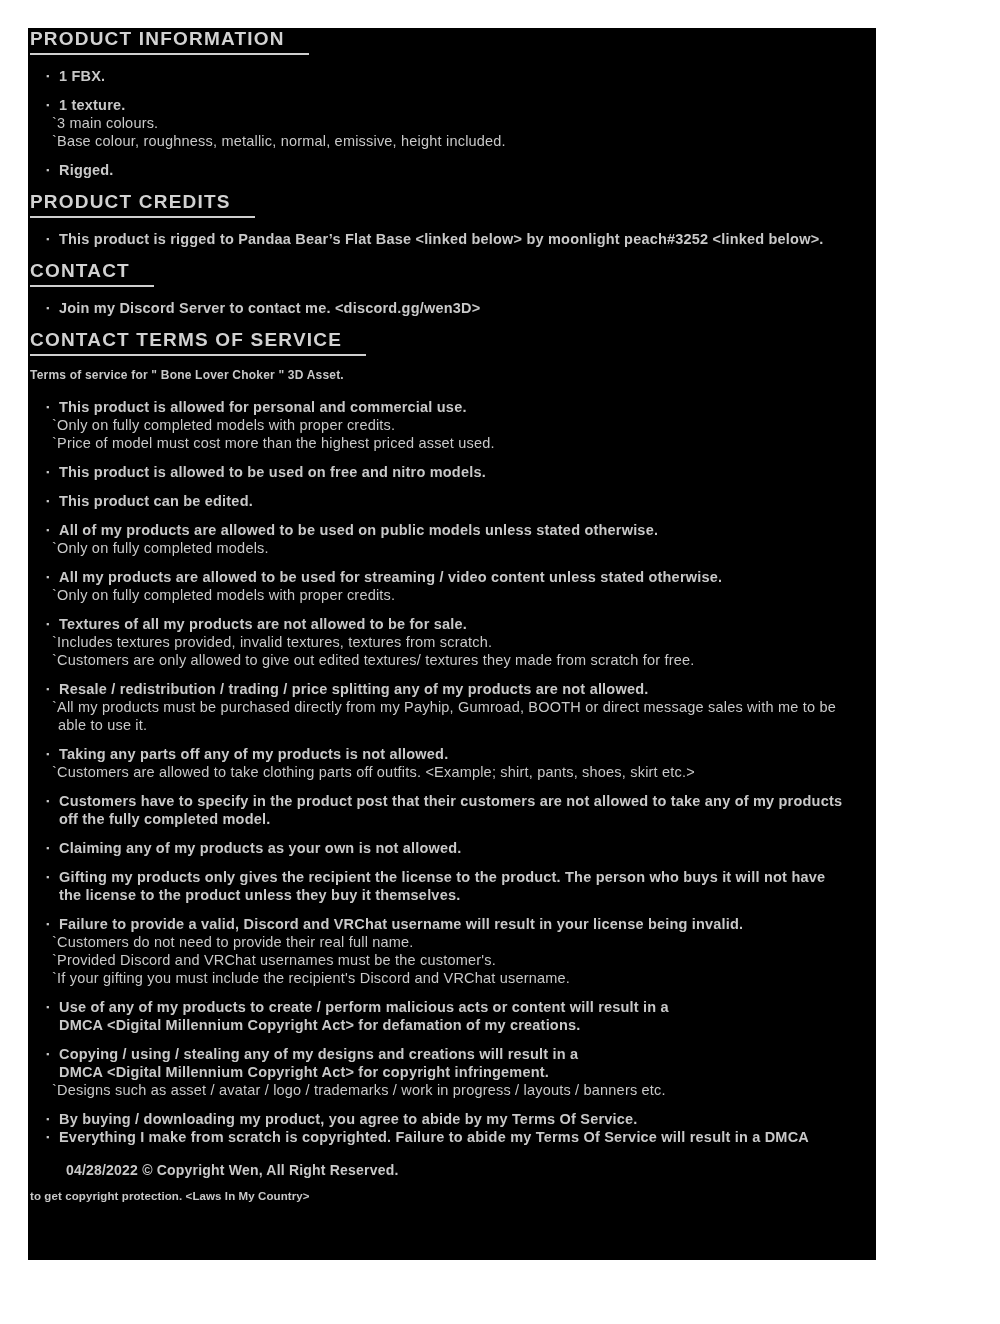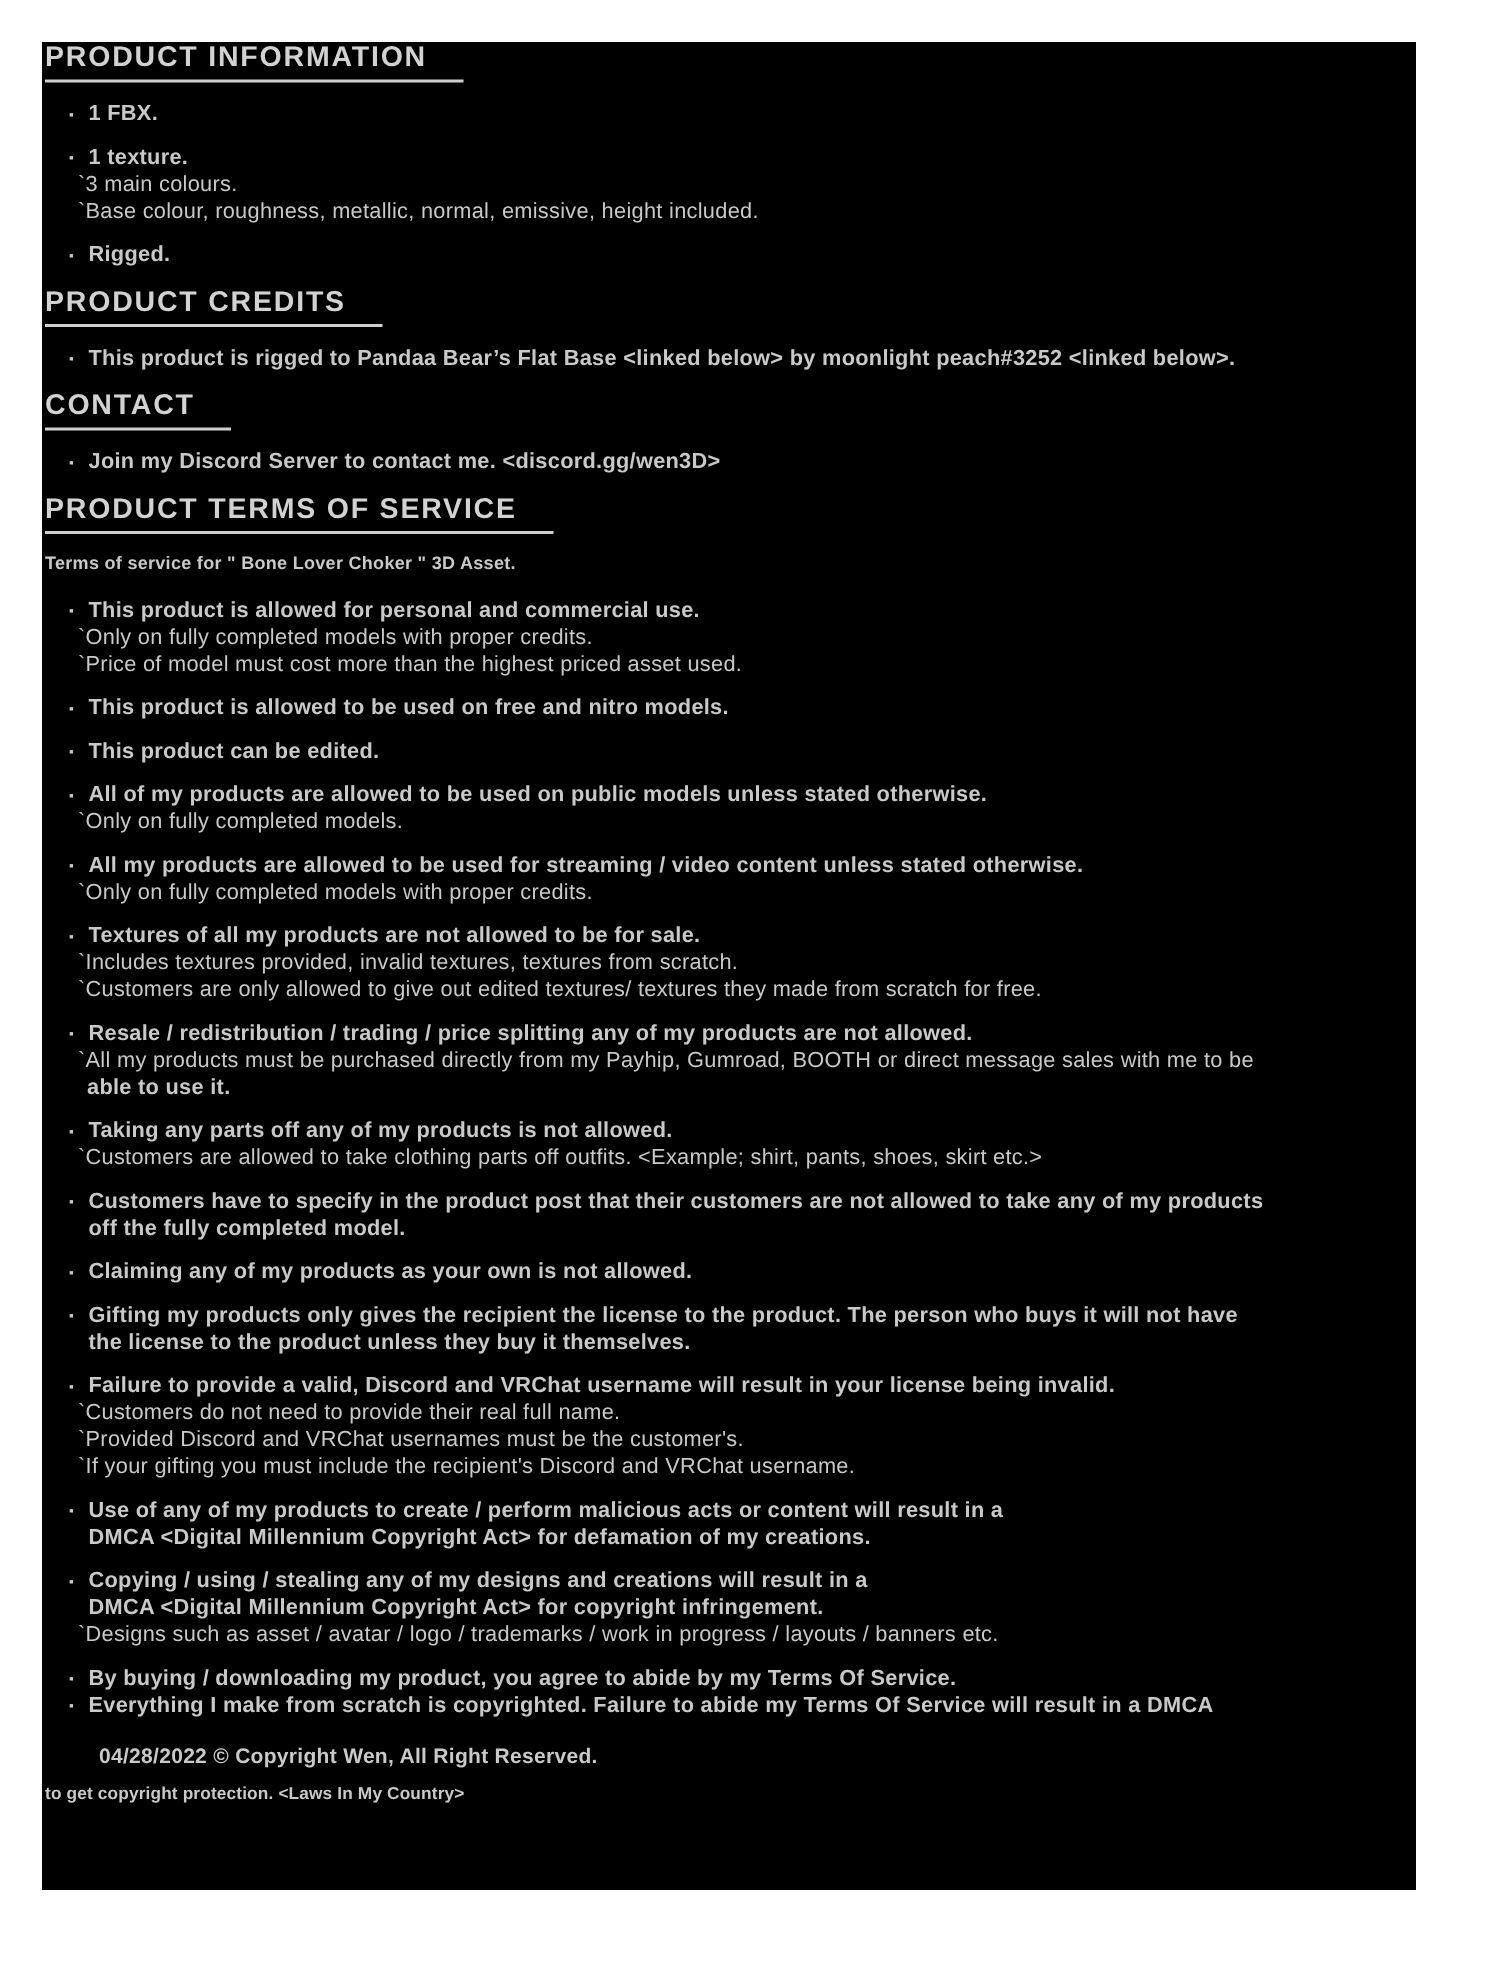--- a/index.html
+++ b/index.html
@@ -12,21 +12,21 @@
   body{
     width:1000px;height:1324px;
     background:var(--page-bg);
     font-family:"Liberation Sans", sans-serif;
     position:relative;
     overflow:hidden;
   }
   .panel{
     position:absolute;
     left:28px;top:28px;
-    width:916px;
+    width:848px;
     min-height:1232px;
     background:var(--panel-bg);
     color:var(--text);
     padding:0 0 10px 2px;
     box-sizing:border-box;
     overflow:visible;
   }
   .h-row{margin:12px 0 12px 0;}
   .h-row.first{margin-top:0;}
   h2{
@@ -52,21 +52,21 @@
     position:relative;
     white-space:nowrap;
     font-size:14.5px;
     line-height:18px;
     letter-spacing:0.2px;
   }
   .ln.b,.ln.c{font-weight:bold;}
   .ln.b{padding-left:29px;}
   .ln.c{padding-left:29px;}
   .ln.s{padding-left:22px;font-weight:normal;}
-  .ln.cs{padding-left:28px;font-weight:bold;}
+  .ln.cs{padding-left:28px;font-weight:normal;}
   .marker{
     position:absolute;
     left:16px;top:3px;
     font-size:9px;
     line-height:12px;
   }
   .copyright{
     font-size:14px;
     font-weight:bold;
     letter-spacing:0.2px;
@@ -101,21 +101,21 @@
         <div class="ln b"><span class="marker">▪</span>Rigged.</div>
       </div>
       <div class="h-row"><h2 class="heading">PRODUCT CREDITS</h2></div>
       <div class="group">
         <div class="ln b"><span class="marker">▪</span>This product is rigged to Pandaa Bear’s Flat Base &lt;linked below&gt; by moonlight peach#3252 &lt;linked below&gt;.</div>
       </div>
       <div class="h-row"><h2 class="heading">CONTACT</h2></div>
       <div class="group">
         <div class="ln b"><span class="marker">▪</span>Join my Discord Server to contact me. &lt;discord.gg/wen3D&gt;</div>
       </div>
-      <div class="h-row"><h2 class="heading">PRODUCT TERMS OF SERVICE</h2></div>
+      <div class="h-row"><h2 class="heading">CONTACT TERMS OF SERVICE</h2></div>
       <div class="note">Terms of service for " Bone Lover Choker " 3D Asset.</div>
       <div class="group">
         <div class="ln b"><span class="marker">▪</span>This product is allowed for personal and commercial use.</div>
         <div class="ln s">`Only on fully completed models with proper credits.</div>
         <div class="ln s">`Price of model must cost more than the highest priced asset used.</div>
       </div>
       <div class="group">
         <div class="ln b"><span class="marker">▪</span>This product is allowed to be used on free and nitro models.</div>
       </div>
       <div class="group">

